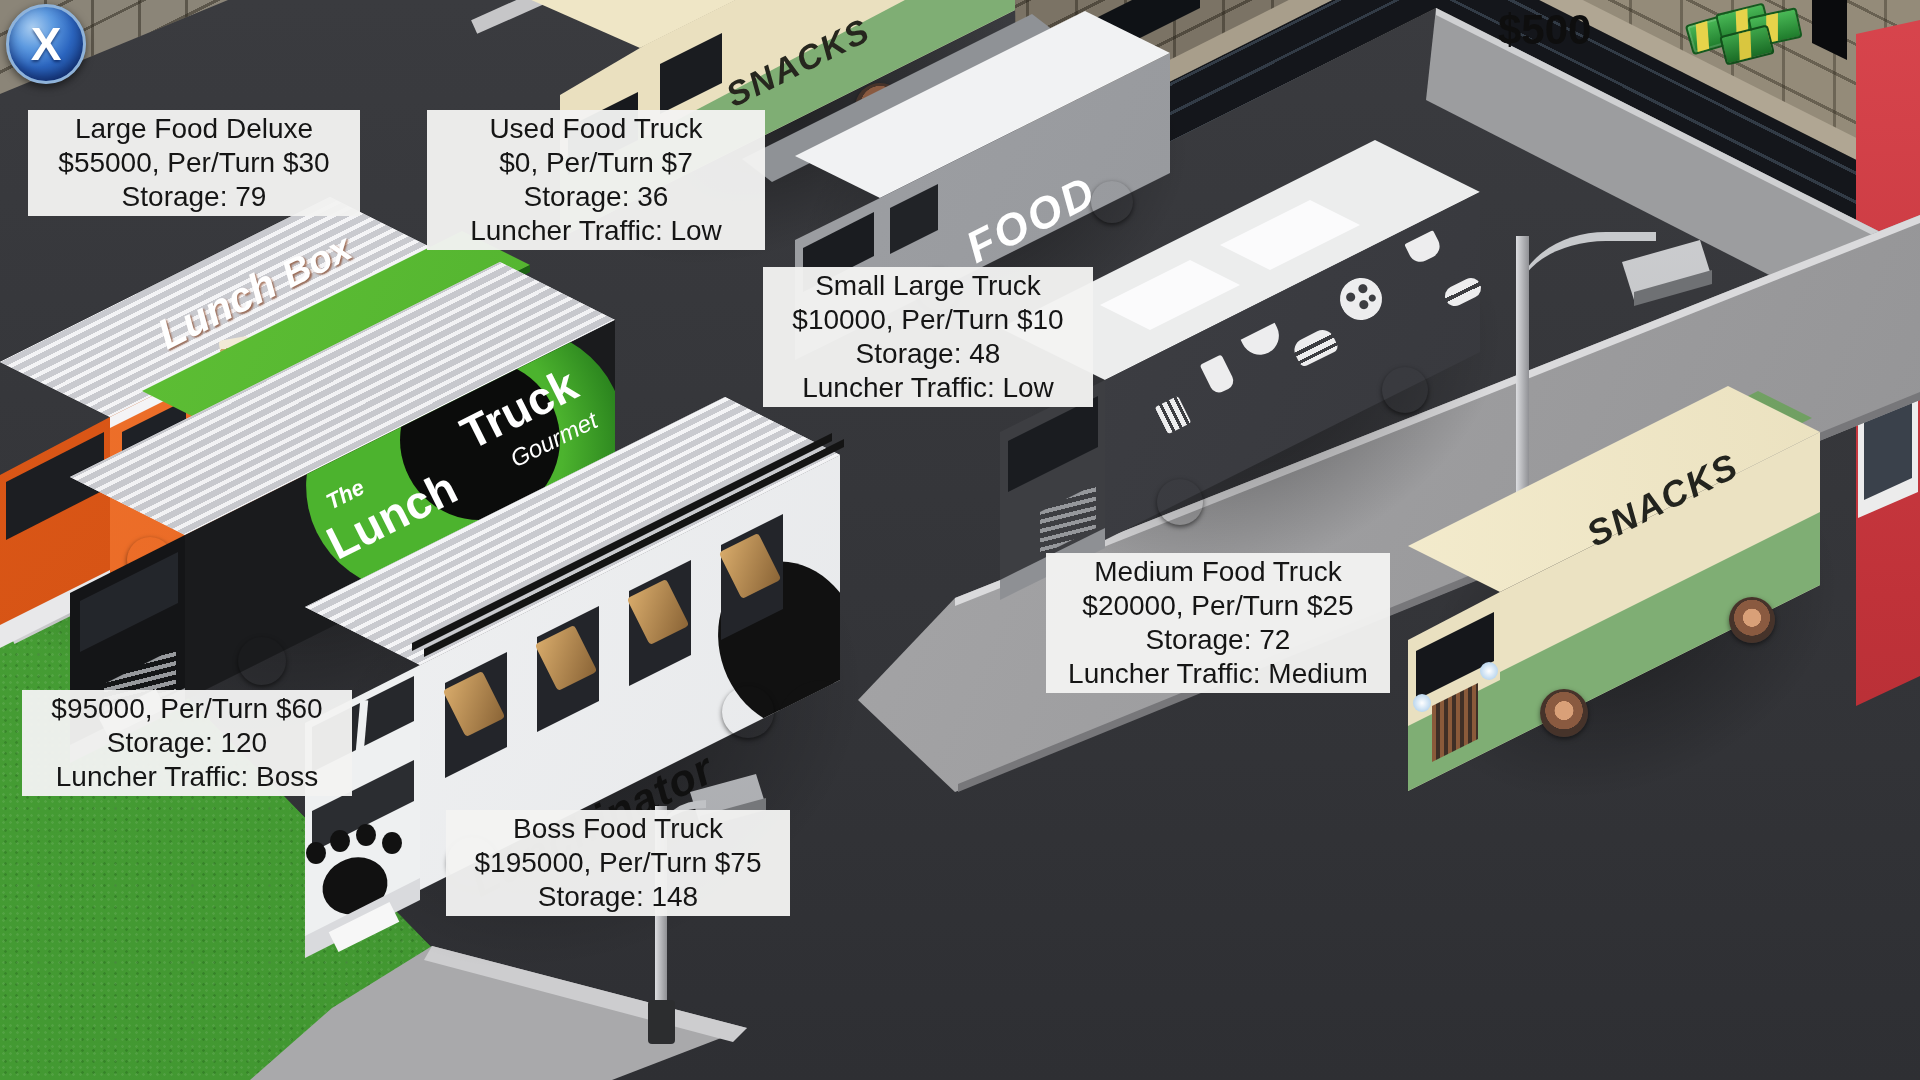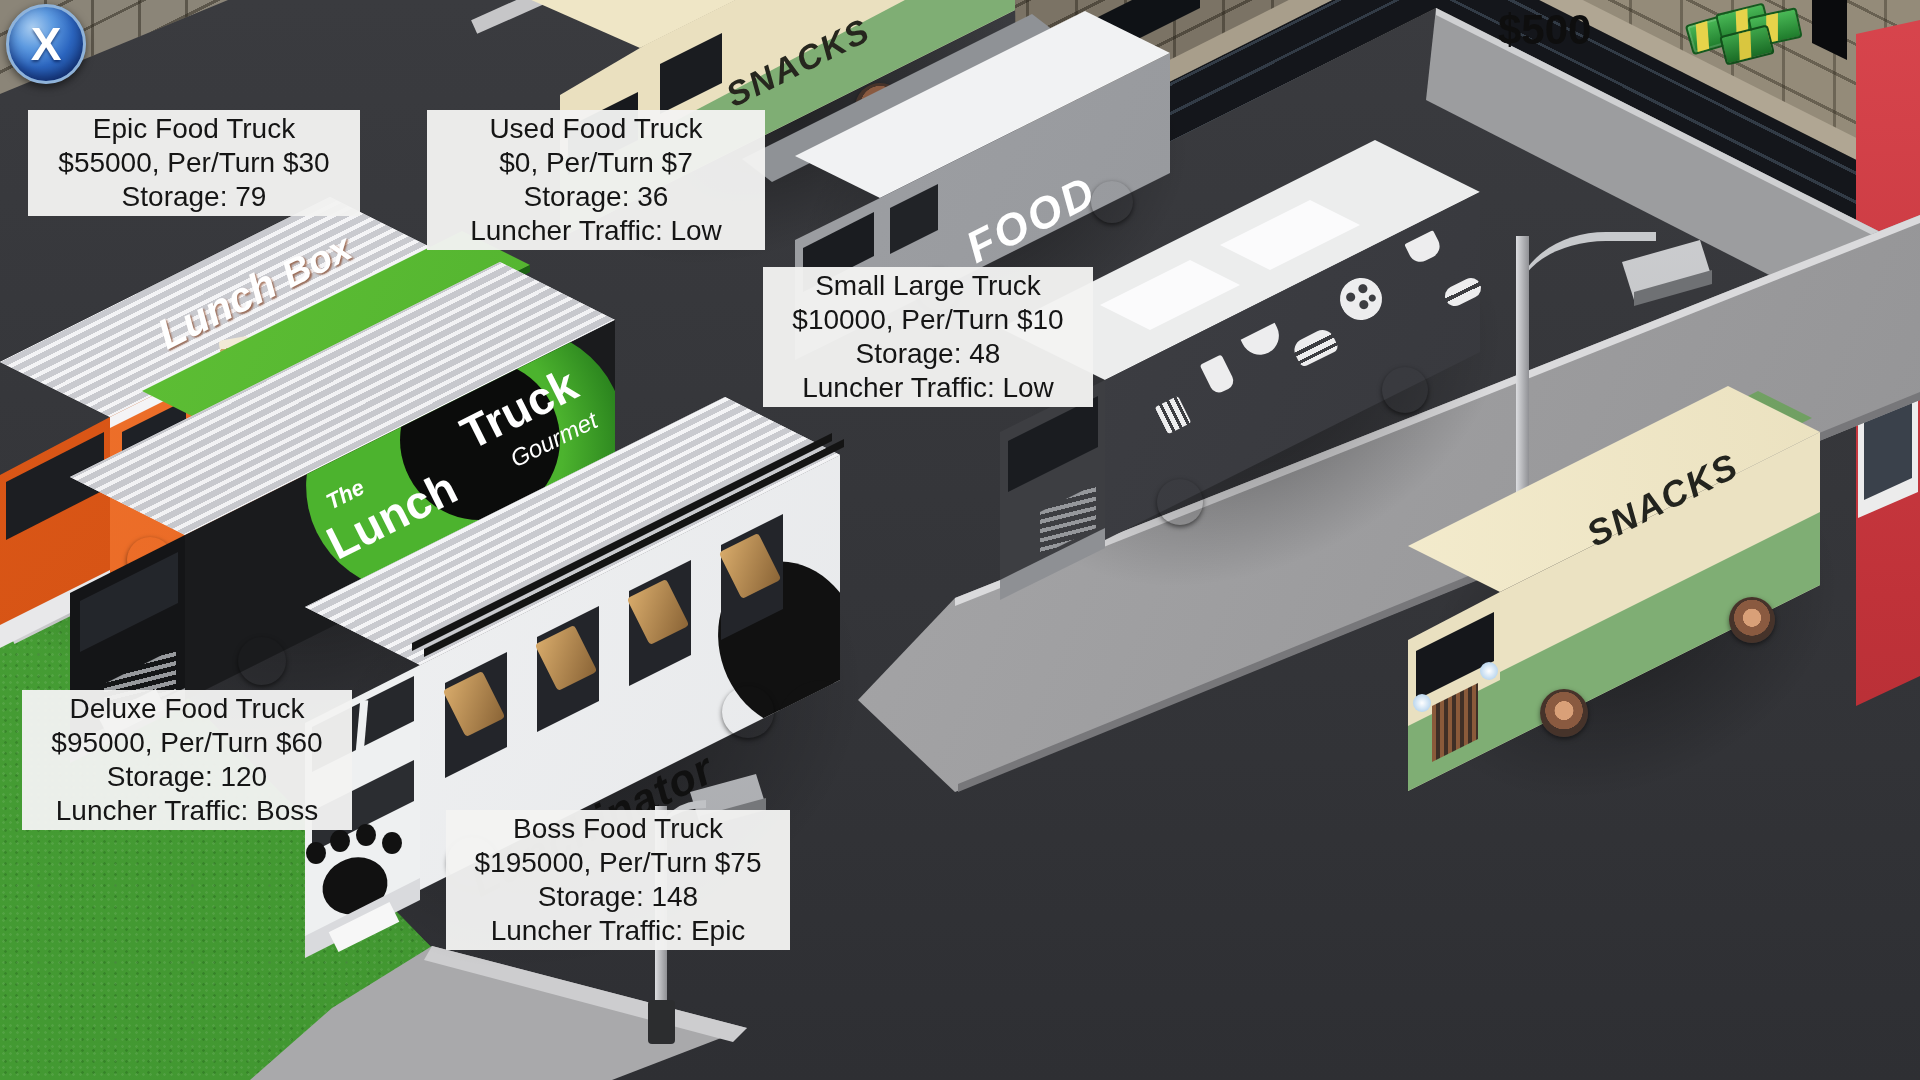--- a/index.html
+++ b/index.html
@@ -271,47 +271,51 @@
   <div class="a" style="inset:0;">
     <div class="p" style="clip-path:polygon(690px 792px,756px 774px,766px 806px,700px 824px);
                 background:linear-gradient(180deg,#d7d8da,#9fa1a5);"></div>
     <div class="p" style="clip-path:polygon(700px 816px,766px 798px,766px 810px,700px 828px);background:#75777a;"></div>
     <div class="a" style="left:660px;top:800px;width:46px;height:34px;border-top:8px solid #c0c2c5;border-top-left-radius:46px 34px;"></div>
     <div class="a" style="left:655px;top:806px;width:12px;height:206px;background:linear-gradient(90deg,#dcdde0,#8f9094);"></div>
     <div class="a" style="left:648px;top:1000px;width:27px;height:44px;background:#2c2d2f;border-radius:4px;"></div>
   </div>
 
   <div class="info" style="left:28px;top:110px;width:324px;">
-    <span class="lbl-line">Epic Food Truck</span>
+    <span class="lbl-line">Large Food Deluxe</span>
     <span class="lbl-line">$55000, Per/Turn $30</span>
     <span class="lbl-line">Storage: 79</span>
   </div>
   <div class="info" style="left:427px;top:110px;width:330px;">
     <span class="lbl-line">Used Food Truck</span>
     <span class="lbl-line">$0, Per/Turn $7</span>
     <span class="lbl-line">Storage: 36</span>
     <span class="lbl-line">Luncher Traffic: Low</span>
   </div>
   <div class="info" style="left:763px;top:267px;width:322px;">
     <span class="lbl-line">Small Large Truck</span>
     <span class="lbl-line">$10000, Per/Turn $10</span>
     <span class="lbl-line">Storage: 48</span>
     <span class="lbl-line">Luncher Traffic: Low</span>
   </div>
+  <div class="info" style="left:1046px;top:553px;width:336px;">
+    <span class="lbl-line">Medium Food Truck</span>
+    <span class="lbl-line">$20000, Per/Turn $25</span>
+    <span class="lbl-line">Storage: 72</span>
+    <span class="lbl-line">Luncher Traffic: Medium</span>
+  </div>
   <div class="info" style="left:22px;top:690px;width:322px;">
-    <span class="lbl-line">Deluxe Food Truck</span>
     <span class="lbl-line">$95000, Per/Turn $60</span>
     <span class="lbl-line">Storage: 120</span>
     <span class="lbl-line">Luncher Traffic: Boss</span>
   </div>
   <div class="info" style="left:446px;top:810px;width:336px;">
     <span class="lbl-line">Boss Food Truck</span>
     <span class="lbl-line">$195000, Per/Turn $75</span>
     <span class="lbl-line">Storage: 148</span>
-    <span class="lbl-line">Luncher Traffic: Epic</span>
   </div>
 
   <div class="a" style="left:1498px;top:6px;font-size:42px;font-weight:bold;color:#0e0e0e;">$500</div>
 
   <div class="a" style="left:1688px;top:4px;width:116px;height:60px;">
     <div class="a" style="left:0;top:14px;width:46px;height:27px;border-radius:4px;transform:rotate(-16deg);
                 background:linear-gradient(180deg,#49b856,#1f7c2c);border:2px solid #145a1e;
                 box-shadow:inset 0 0 0 2px rgba(255,255,255,.15);">
       <div class="a" style="left:6px;top:0;width:12px;height:100%;background:#e6d34a;transform:skewX(-12deg);"></div>
     </div>

